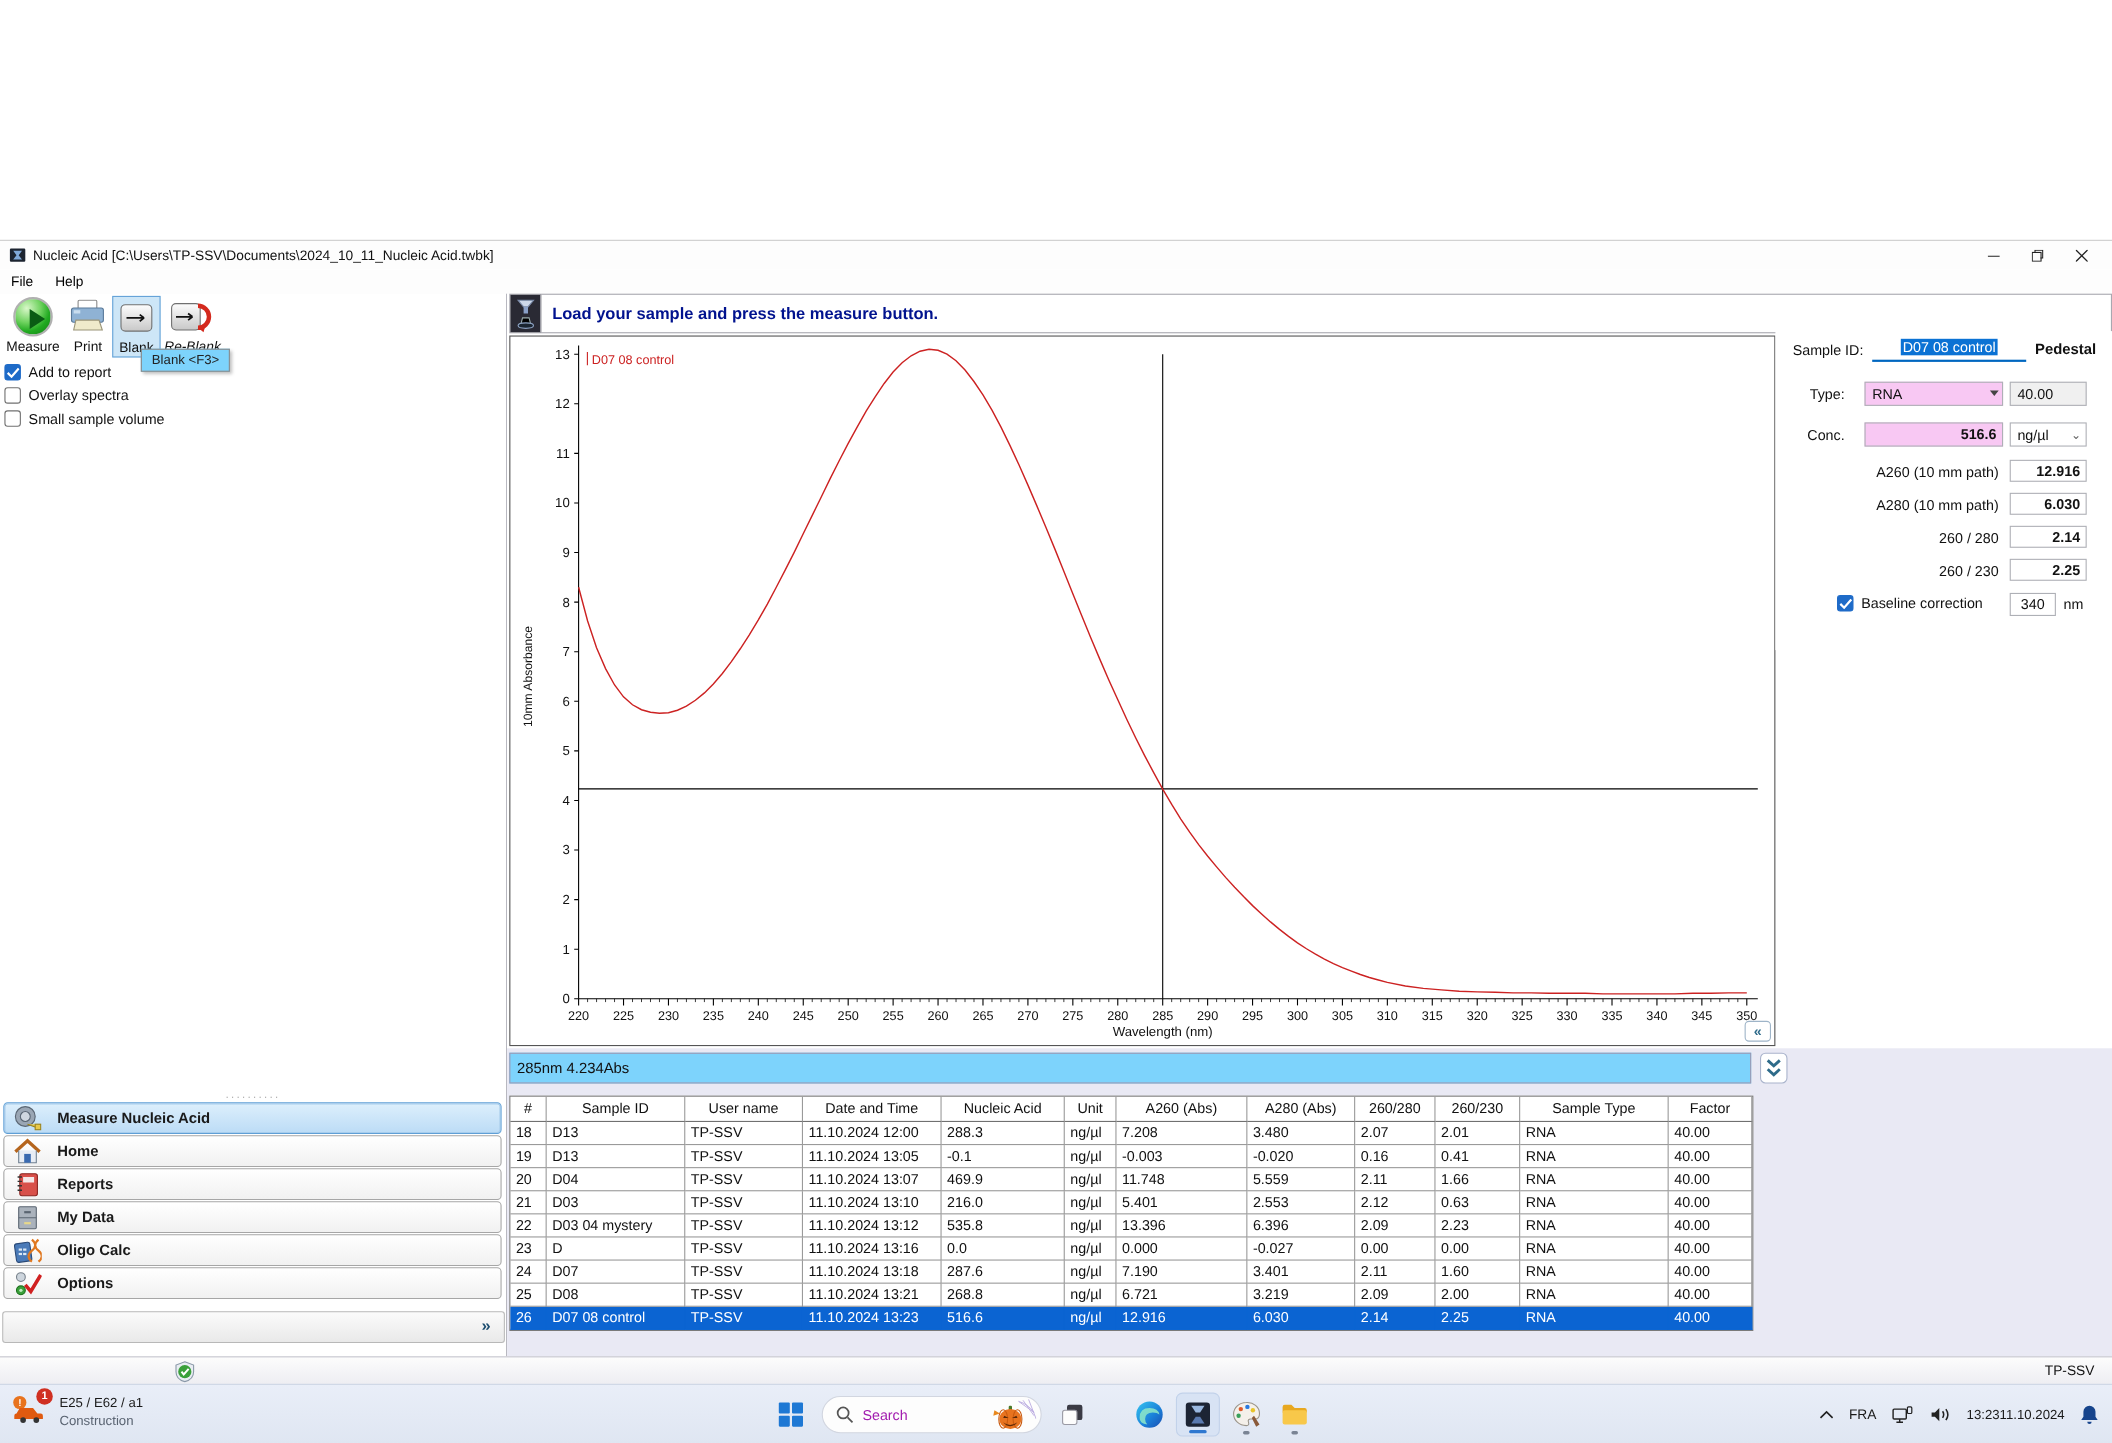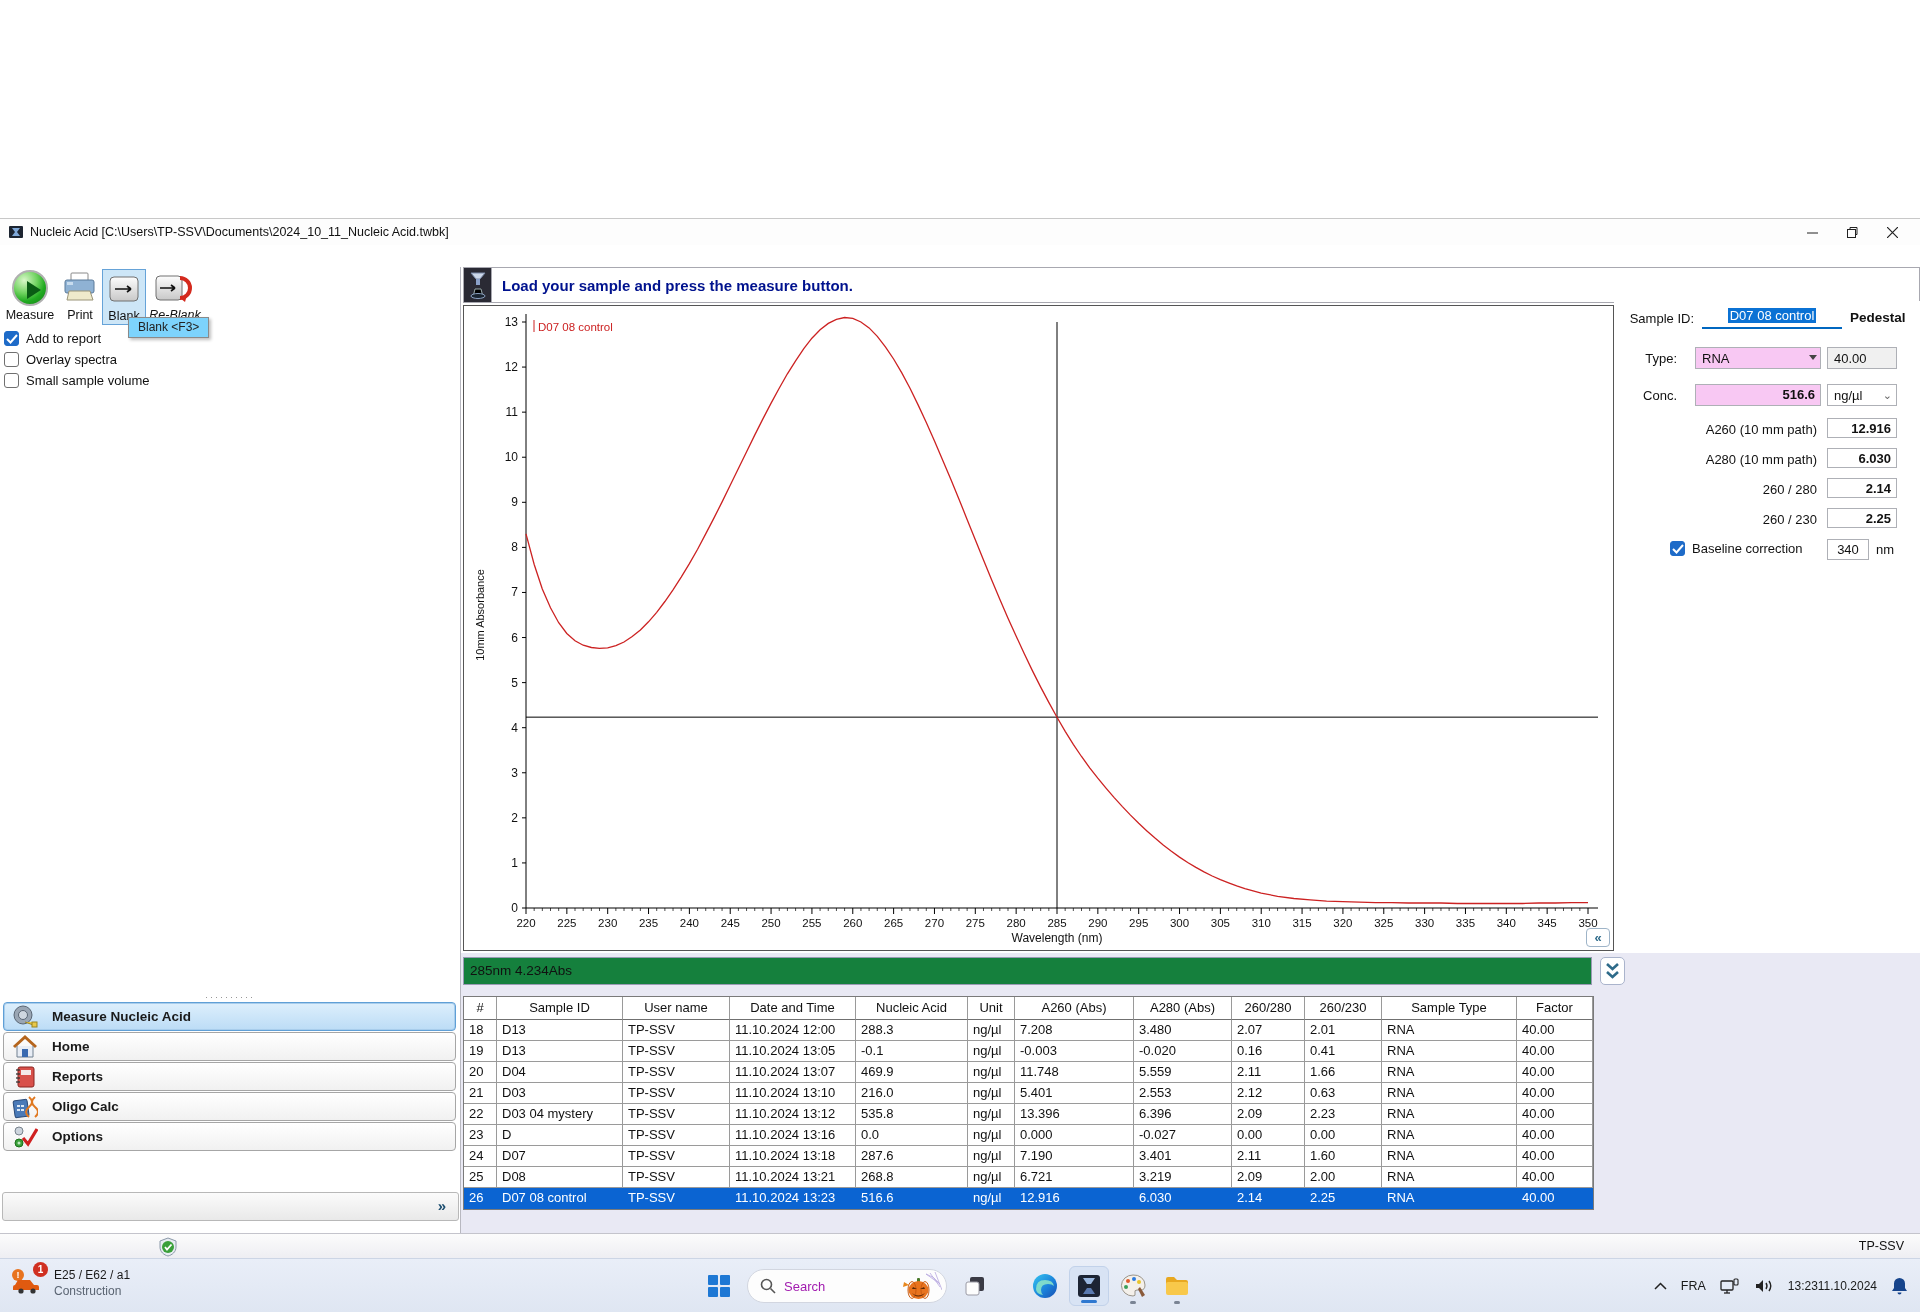--- a/index.html
+++ b/index.html
@@ -44,21 +44,21 @@
 
   
   .right-content { position:absolute; left:461px; top:0; width:1459px; height:966px; background:#fff; }
   .lavender { position:absolute; left:0; top:686px; width:1459px; height:280px; background:#e9e9f4; }
   .msgbar { position:absolute; left:2px; top:0; width:1457px; height:36px; border:1px solid #a8a8b0; background:#fff; display:flex; align-items:center; }
   .msg-ico { width:28px; height:34px; border-right:1px solid #a8a8b0; background:#2a2a34; display:flex; align-items:center; justify-content:center; }
   .msg-text { font-size:15px; font-weight:bold; color:#00128e; margin-left:10px; }
   .chartbox { position:absolute; left:2px; top:38px; width:1151px; height:646px; background:#fff; border:1px solid #555; }
   .chartbox svg text { font-family:"Liberation Sans","DejaVu Sans",sans-serif; }
   .collapse-btn { position:absolute; right:3px; bottom:3px; width:24px; height:19px; background:#fff; border:1px solid #9eb4c8; border-radius:4px; color:#2e6b8a; font-weight:bold; font-size:13px; text-align:center; line-height:17px; }
-  .readout { position:absolute; left:2px; top:690px; width:1129px; height:28px; background:#15803d; border:1px solid #9a9ab4; font-size:13.5px; color:#111; line-height:26px; padding-left:6px; }
+  .readout { position:absolute; left:2px; top:690px; width:1129px; height:28px; background:#7dd3fc; border:1px solid #9a9ab4; font-size:13.5px; color:#111; line-height:26px; padding-left:6px; }
   .readout-chev { position:absolute; left:1139px; top:690px; width:25px; height:28px; background:#fff; border:1px solid #aab4cc; border-radius:5px; }
 
   
   .results { position:absolute; left:1153px; top:34px; width:306px; height:290px; background:#fff; font-size:13px; color:#111; }
   .rlbl { position:absolute; text-align:right; }
   .fld { position:absolute; border:1px solid #aeb0b6; background:#fff; font-size:13px; }
   .val { font-weight:bold; text-align:right; padding:2px 5px 0 0; }
   .sampleid { border:none; border-bottom:2px solid #0067c0; padding-top:1px; text-align:center; }
   .sampleid .sel { background:#0b72d4; color:#fff; padding:0 2px; }
   .dd-arrow { position:absolute; right:3px; top:7px; width:0; height:0; border-left:4px solid transparent; border-right:4px solid transparent; border-top:5px solid #444; }
@@ -124,20 +124,24 @@
             </svg>
           </span>
         <span class="win-btn">
             <svg width="11" height="11" viewBox="0 0 11 11">
               <path d="M0 0 L11 11 M11 0 L0 11" stroke="#222" stroke-width="1.2"></path>
             </svg>
           </span>
       </div>
     </div>
 
+    <div class="menubar">
+      <span class="menu-item">File</span>
+      <span class="menu-item">Help</span>
+    </div>
 
     <div class="main">
 
       <div class="left-panel">
 
         <div class="tb-btn" style="left:4px; width:52px;">
           <div class="ico">
               <div class="measure-ball">
                 <div class="tri"></div>
               </div>
@@ -226,20 +230,29 @@
                 <rect x="6" y="3" width="16" height="20" rx="2" fill="#d8504a" stroke="#8a2420"></rect>
                 <rect x="9" y="6" width="10" height="5" fill="#f4e8e8"></rect>
                 <g stroke="#333" stroke-width="1.3">
                   <line x1="4" y1="6" x2="8" y2="6"></line>
                   <line x1="4" y1="10" x2="8" y2="10"></line>
                   <line x1="4" y1="14" x2="8" y2="14"></line>
                   <line x1="4" y1="18" x2="8" y2="18"></line>
                 </g>
               </svg>
             <span class="nlabel">Reports</span>
+          </div>
+          <div class="nav-item">
+            <svg class="nico" viewBox="0 0 26 26">
+                <rect x="5" y="3" width="16" height="20" rx="1" fill="#aab2bc" stroke="#5a6470"></rect>
+                <line x1="5" y1="13" x2="21" y2="13" stroke="#5a6470"></line>
+                <rect x="10" y="7" width="6" height="2" fill="#5a6470"></rect>
+                <rect x="10" y="17" width="6" height="2" fill="#e8d88a"></rect>
+              </svg>
+            <span class="nlabel">My Data</span>
           </div>
           <div class="nav-item">
             <svg class="nico" viewBox="0 0 26 26">
                 <rect x="2" y="6" width="14" height="17" rx="2" fill="#4a7ab8" stroke="#2a4a78" transform="rotate(-8 9 14)"></rect>
                 <g fill="#dce8f4">
                   <rect x="5" y="11" width="3" height="2"></rect>
                   <rect x="9" y="11" width="3" height="2"></rect>
                   <rect x="5" y="15" width="3" height="2"></rect>
                   <rect x="9" y="15" width="3" height="2"></rect>
                 </g>

